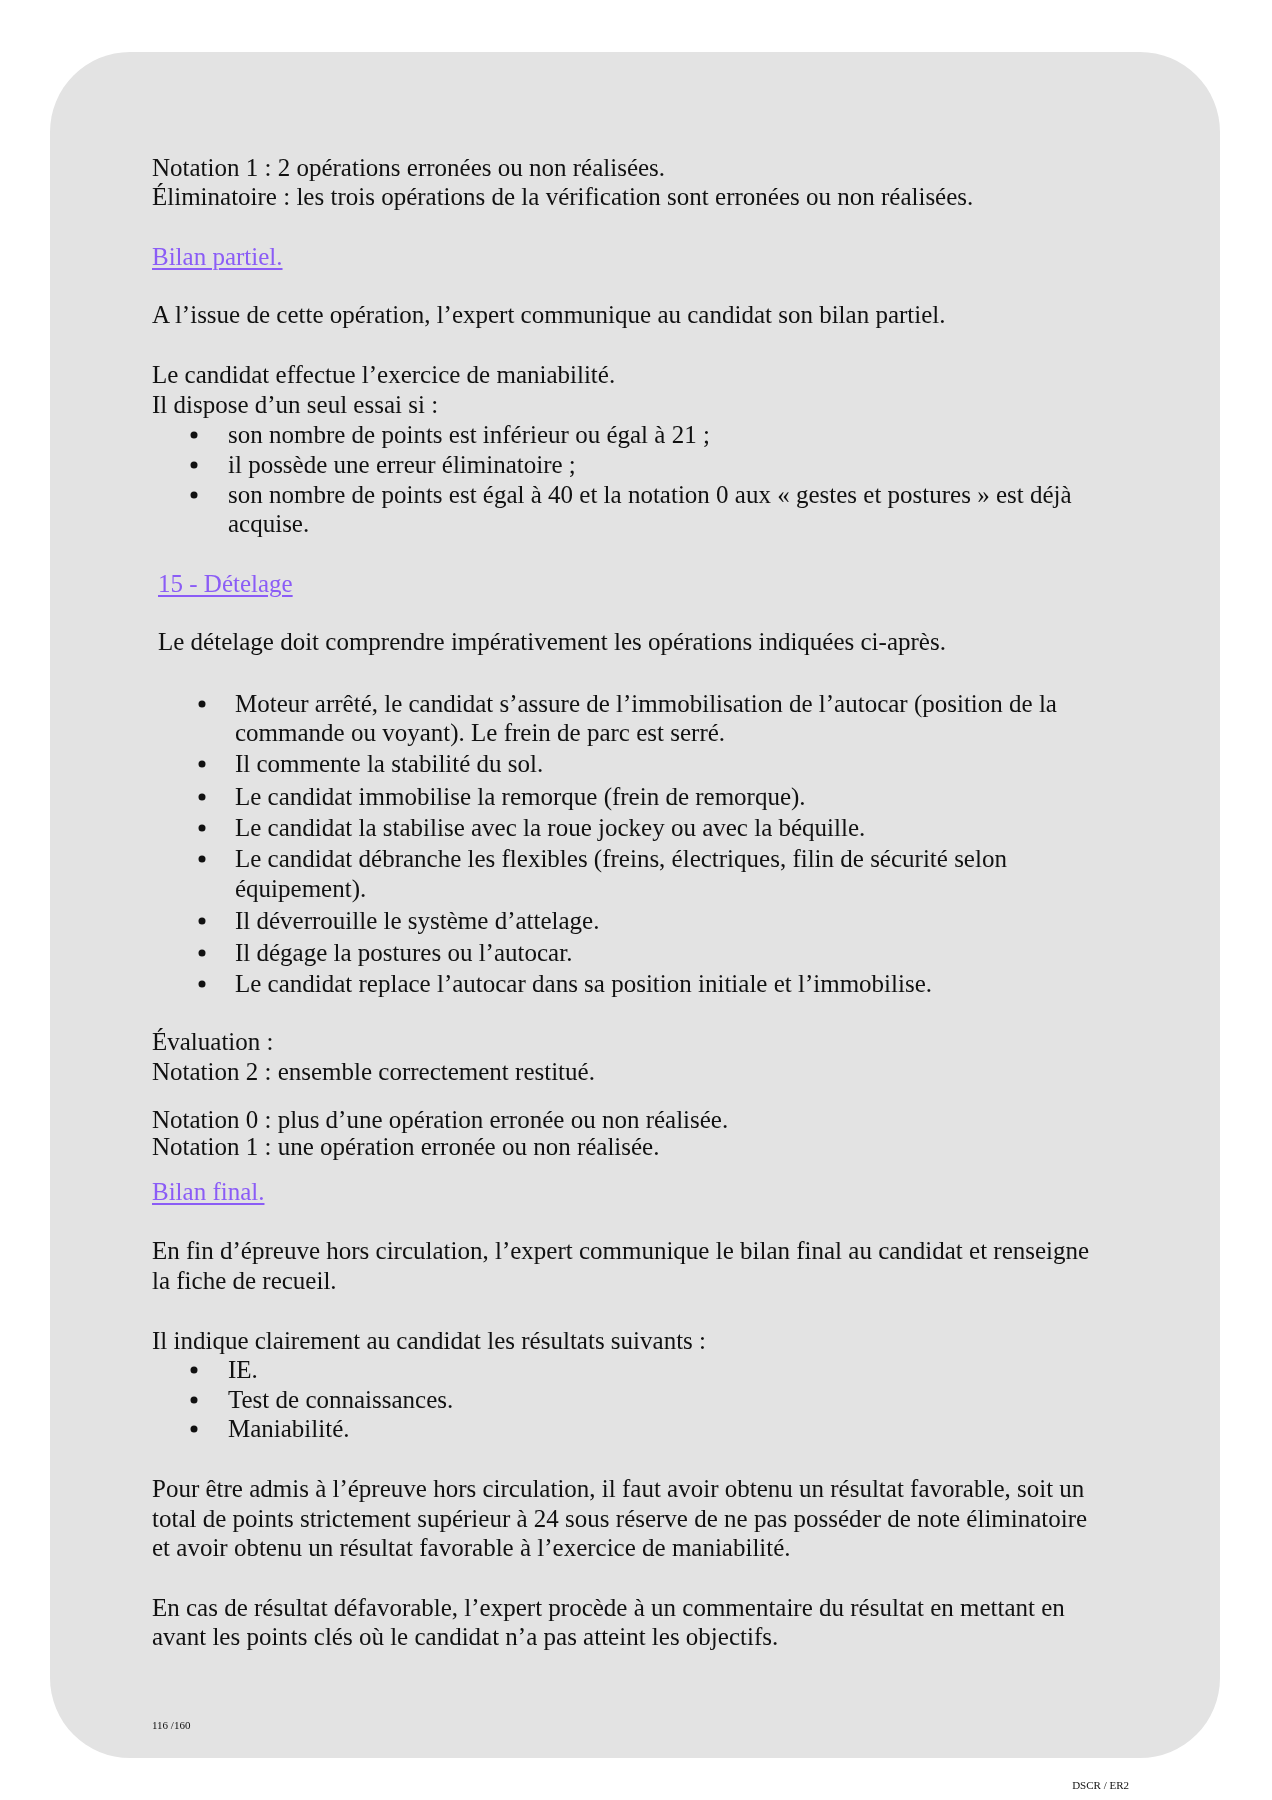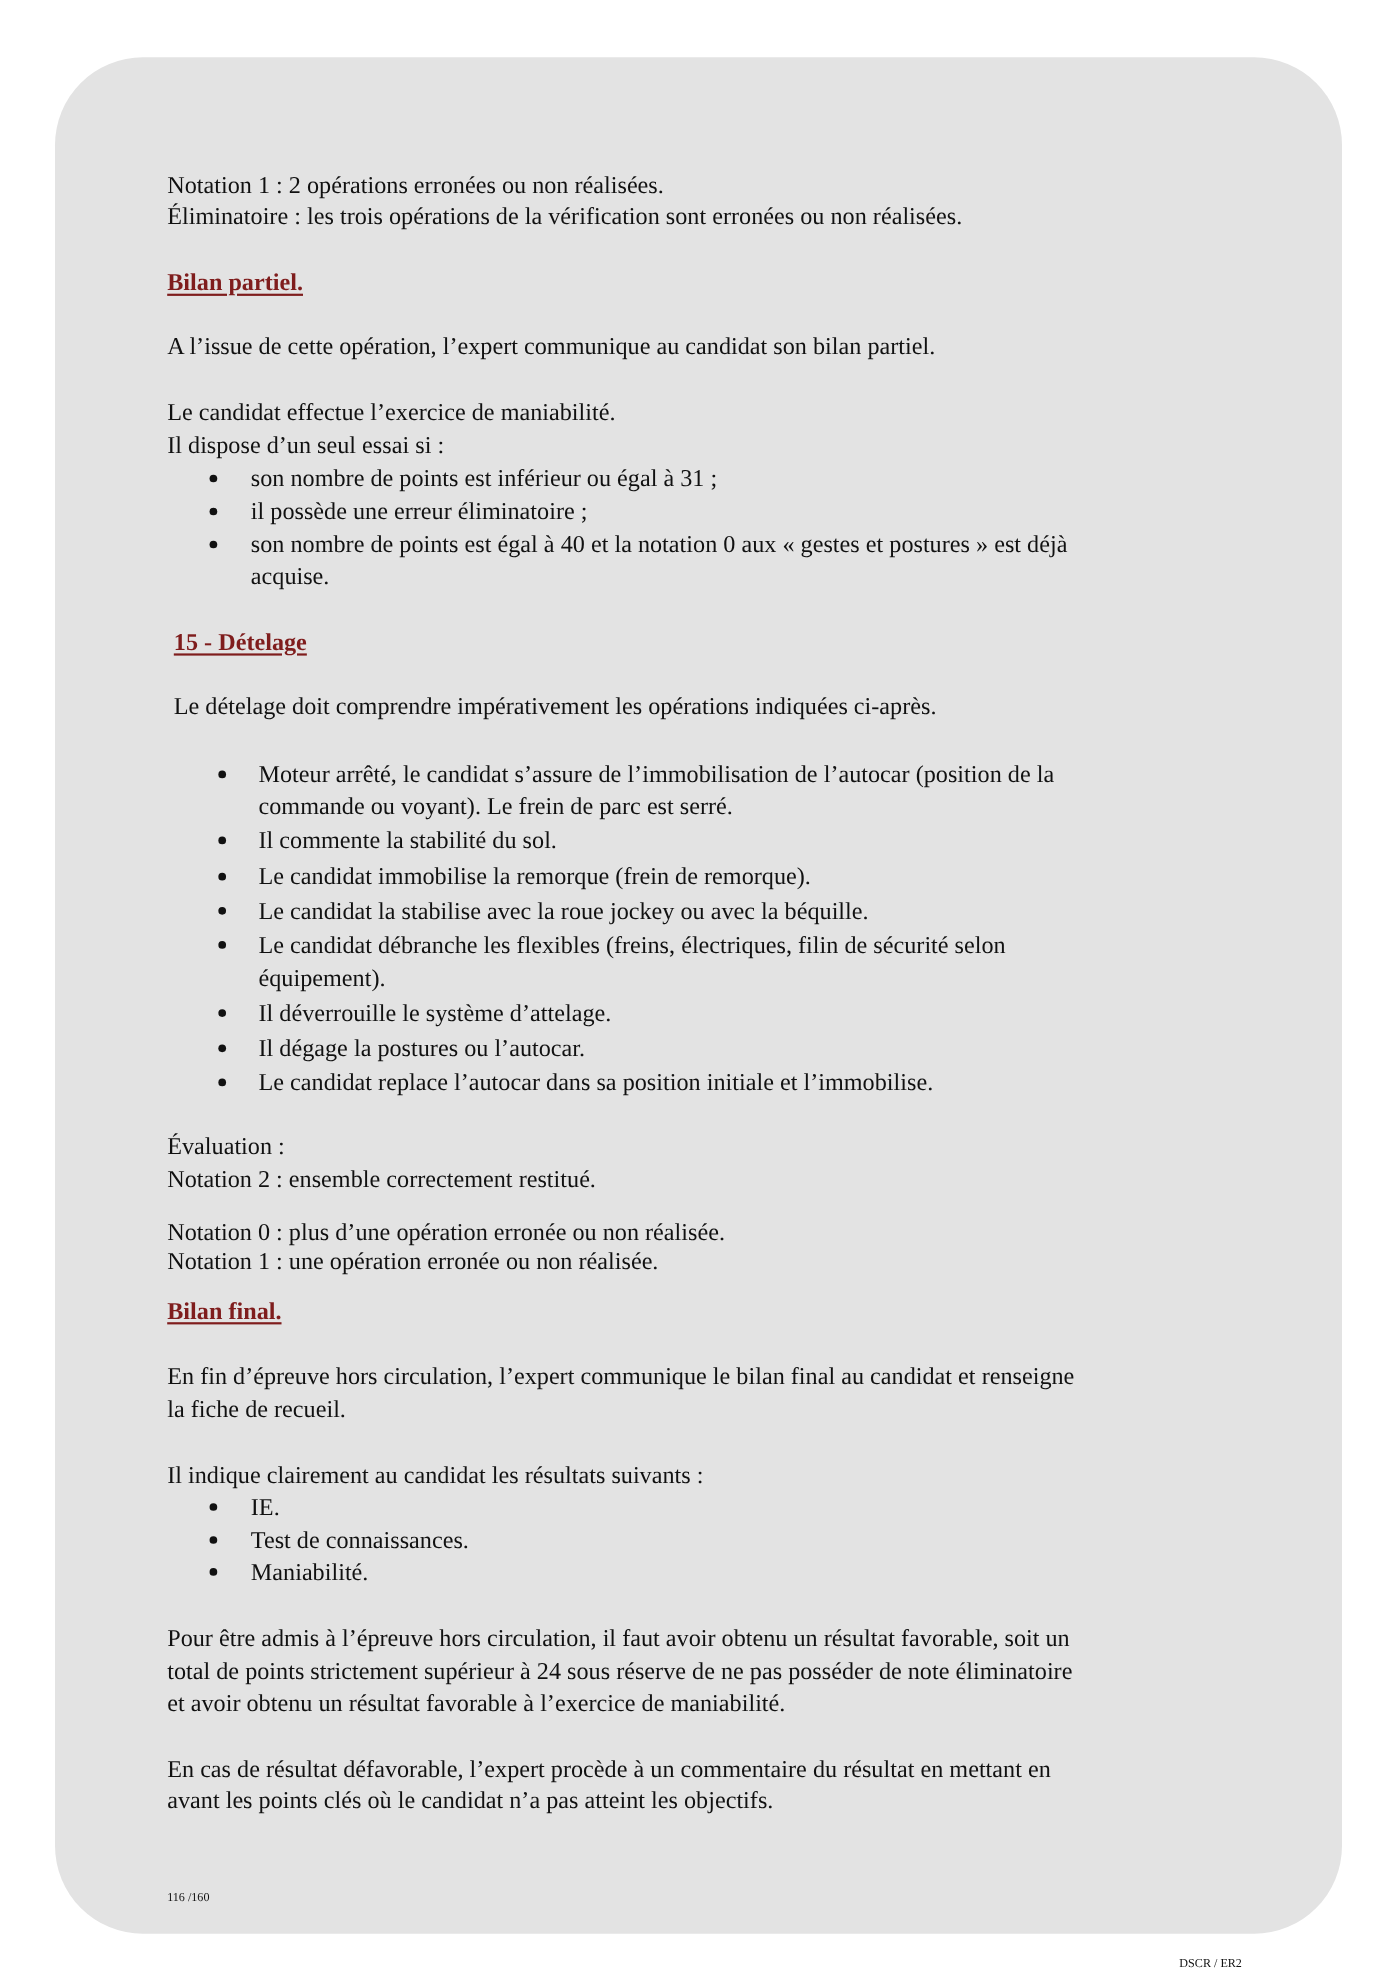--- a/index.html
+++ b/index.html
@@ -20,29 +20,29 @@
       left: 50px;
       top: 52px;
       width: 1170px;
       height: 1706px;
       background: #e3e3e3;
       border-radius: 80px;
     }
     .line {
       position: absolute;
       left: 152px;
-      font-size: 22px;
+      font-size: 25px;
       line-height: 30px;
       white-space: nowrap;
       transform: translateY(-50%);
     }
     .line b { font-weight: normal; }
     .heading {
-      color: #7f1d1d;
-      font-weight: bold;
+      color: #8b5cf6;
+      font-weight: normal;
       text-decoration: underline;
       text-decoration-thickness: 2px;
       text-underline-offset: 3px;
     }
     .bullet {
       position: absolute;
       width: 7px;
       height: 7px;
       border-radius: 50%;
       background: #111111;
@@ -63,21 +63,21 @@
 
 <div class="line" style="top:168px">Notation 1 : 2 opérations erronées ou non réalisées.</div>
 <div class="line" style="top:197px">Éliminatoire : les trois opérations de la vérification sont erronées ou non réalisées.</div>
 
 <div class="line heading" style="top:257px">Bilan partiel.</div>
 <div class="line" style="top:315px">A l’issue de cette opération, l’expert communique au candidat son bilan partiel.</div>
 <div class="line" style="top:375px"><span>Le candidat effectue l’exercice de </span><b>maniabilité</b><span>.</span></div>
 <div class="line" style="top:405px">Il dispose d’un seul essai si :</div>
 
 <span class="bullet" style="left:194px;top:435px"></span>
-<div class="line" style="left:228px;top:435px"><span>son nombre de points est inférieur ou égal à </span><b>31</b><span> ;</span></div>
+<div class="line" style="left:228px;top:435px"><span>son nombre de points est inférieur ou égal à </span><b>21</b><span> ;</span></div>
 
 <span class="bullet" style="left:194px;top:465px"></span>
 <div class="line" style="left:228px;top:465px">il possède une erreur éliminatoire ;</div>
 
 <span class="bullet" style="left:194px;top:495px"></span>
 <div class="line" style="left:228px;top:495px"><span>son nombre de points est égal à </span><b>40</b><span> et la notation 0 aux « gestes et postures » est déjà</span></div>
 <div class="line" style="left:228px;top:524px">acquise.</div>
 
 <div class="line heading" style="left:158px;top:584px">15 - Dételage</div>
 <div class="line" style="left:158px;top:642px">Le dételage doit comprendre impérativement les opérations indiquées ci-après.</div>

